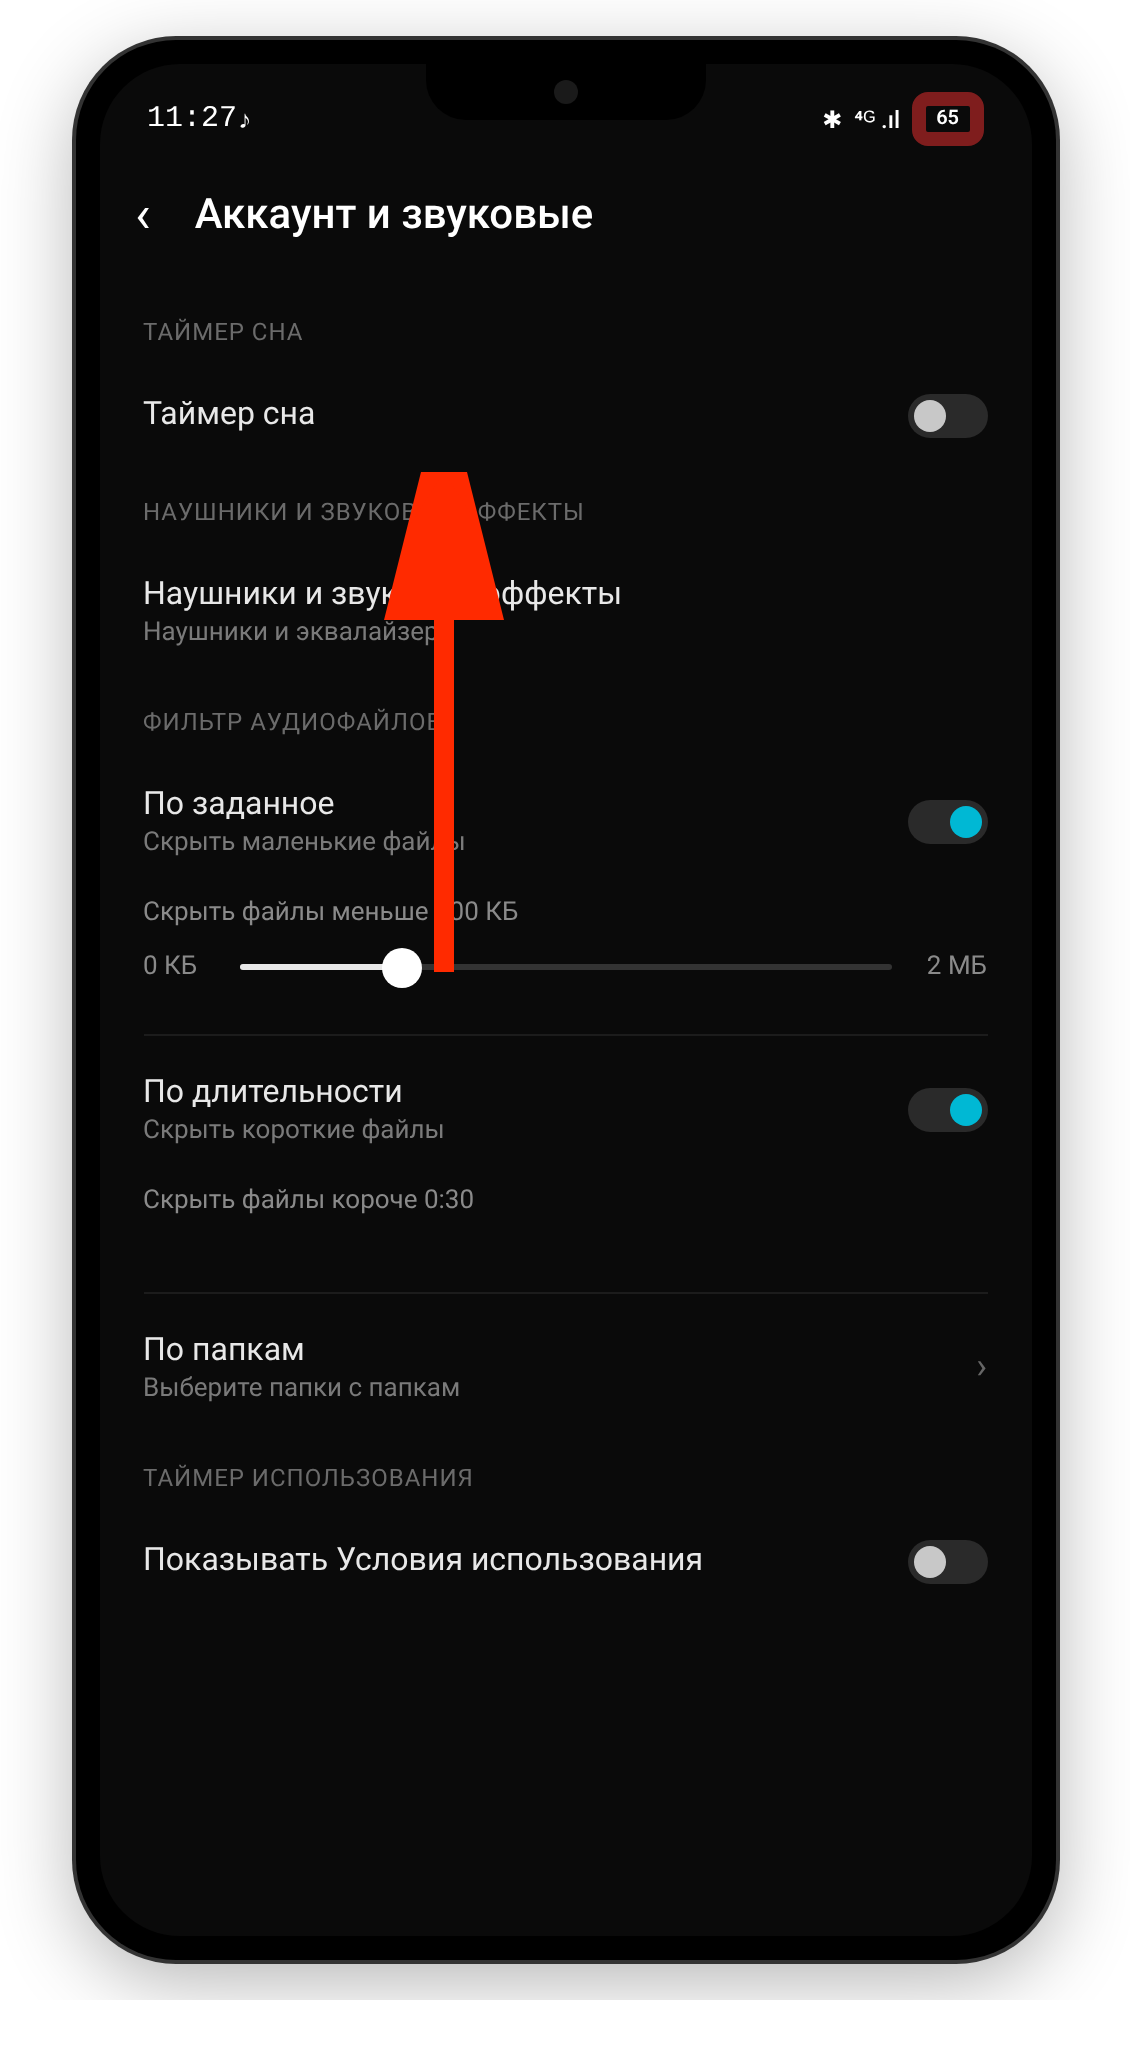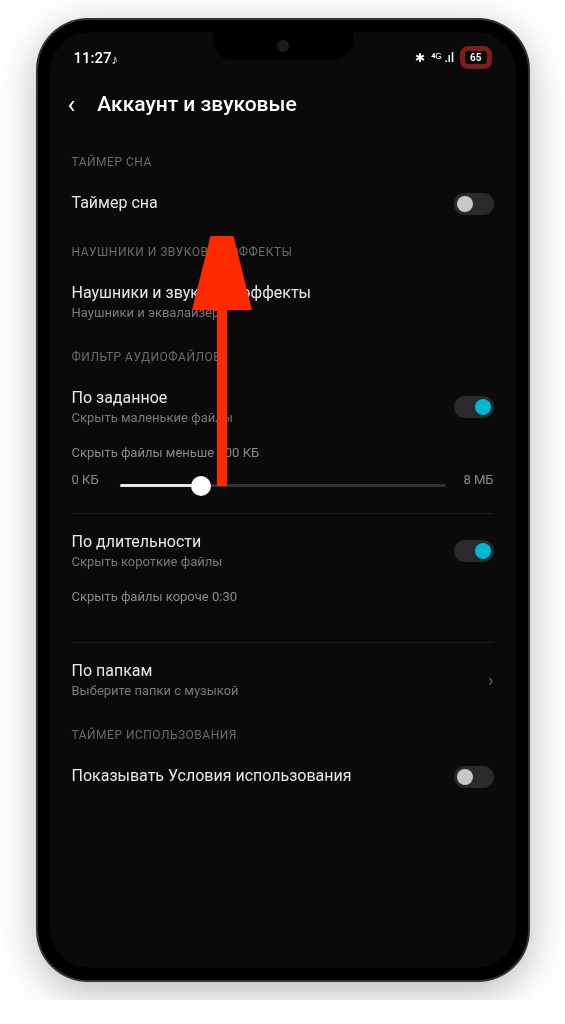--- a/index.html
+++ b/index.html
@@ -52,27 +52,27 @@
     }
     .status-bar {
       display: flex;
       justify-content: space-between;
       align-items: center;
       padding: 14px 24px 8px;
       color: #fff;
       font-size: 15px;
       font-weight: 500;
     }
-    .status-left { display: flex; align-items: flex-end; gap: 0; }
+    .status-left { display: flex; align-items: flex-end; gap: 0; font-family: Liberation Mono, monospace; }
     .status-right { display: flex; align-items: center; gap: 6px; font-size: 12px;}
     .music-note { font-size: 13px; }
     .signal-icons { display:flex; align-items:center; gap:4px; }
     .battery {
       display:inline-flex; align-items:center;
-      border: 5px solid #7f1d1d; border-radius:8px;
+      border: 7px solid #7f1d1d; border-radius:8px;
       padding: 1px 5px; font-size:10px; font-weight:600;
     }
     .app-header {
       display: flex;
       align-items: center;
       padding: 14px 18px 18px;
       gap: 22px;
     }
     .back-btn {
       color: #fff;
@@ -134,21 +134,21 @@
       background: #00b8d4;
     }
     .slider-group { padding: 10px 0 18px; }
     .slider-label {
       color: #8a8a8a;
       font-size: 13px;
       margin-bottom: 12px;
     }
     .slider-row {
       display: flex;
-      align-items: flex-end;
+      align-items: center;
       gap: 12px;
     }
     .slider-min, .slider-max {
       color: #8a8a8a;
       font-size: 13px;
       min-width: 36px;
     }
     .slider-min { text-align: left; }
     .slider-max { text-align: right; }
     .slider-track {
@@ -248,21 +248,21 @@
         </div>
       </div>
       <div class="slider-group">
         <div class="slider-label">Скрыть файлы меньше 500 КБ</div>
         <div class="slider-row">
           <span class="slider-min">0 КБ</span>
           <div class="slider-track">
             <div class="slider-fill" style="width:25%"></div>
             <div class="slider-thumb" style="left:25%"></div>
           </div>
-          <span class="slider-max">8 МБ</span>
+          <span class="slider-max">2 МБ</span>
         </div>
       </div>
 
       <div class="divider"></div>
 
       <div class="setting-row">
         <div class="setting-text">
           <div class="setting-title">По длительности</div>
           <div class="setting-sub">Скрыть короткие файлы</div>
         </div>
@@ -272,21 +272,21 @@
       </div>
       <div class="slider-group">
         <div class="slider-label">Скрыть файлы короче 0:30</div>
       </div>
 
       <div class="divider"></div>
 
       <div class="setting-row">
         <div class="setting-text">
           <div class="setting-title">По папкам</div>
-          <div class="setting-sub">Выберите папки с музыкой</div>
+          <div class="setting-sub">Выберите папки с папкам</div>
         </div>
         <span class="chevron">›</span>
       </div>
 
       <div class="section-label">ТАЙМЕР ИСПОЛЬЗОВАНИЯ</div>
       <div class="setting-row">
         <div class="setting-text">
           <div class="setting-title">Показывать Условия использования</div>
         </div>
         <div class="toggle">

